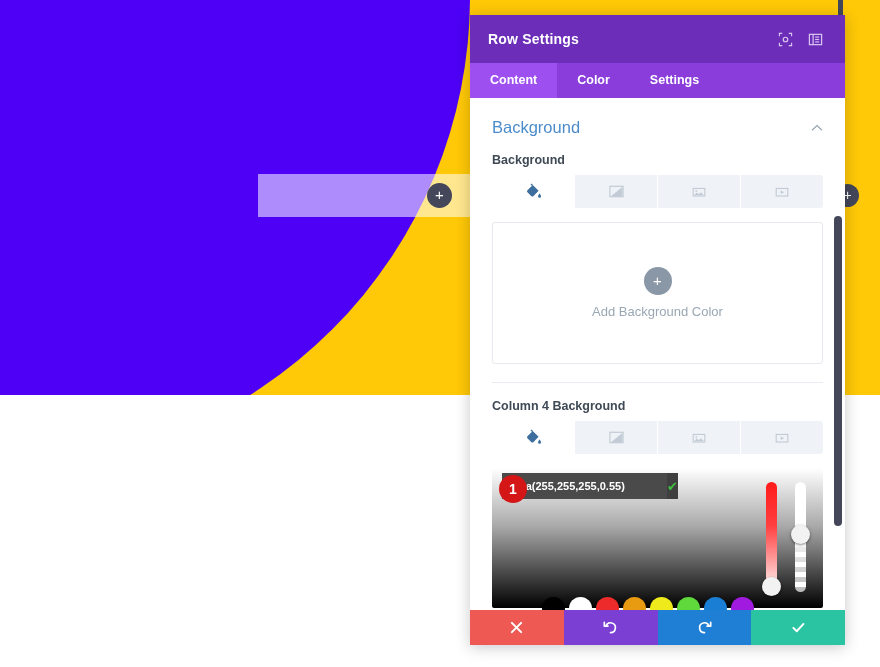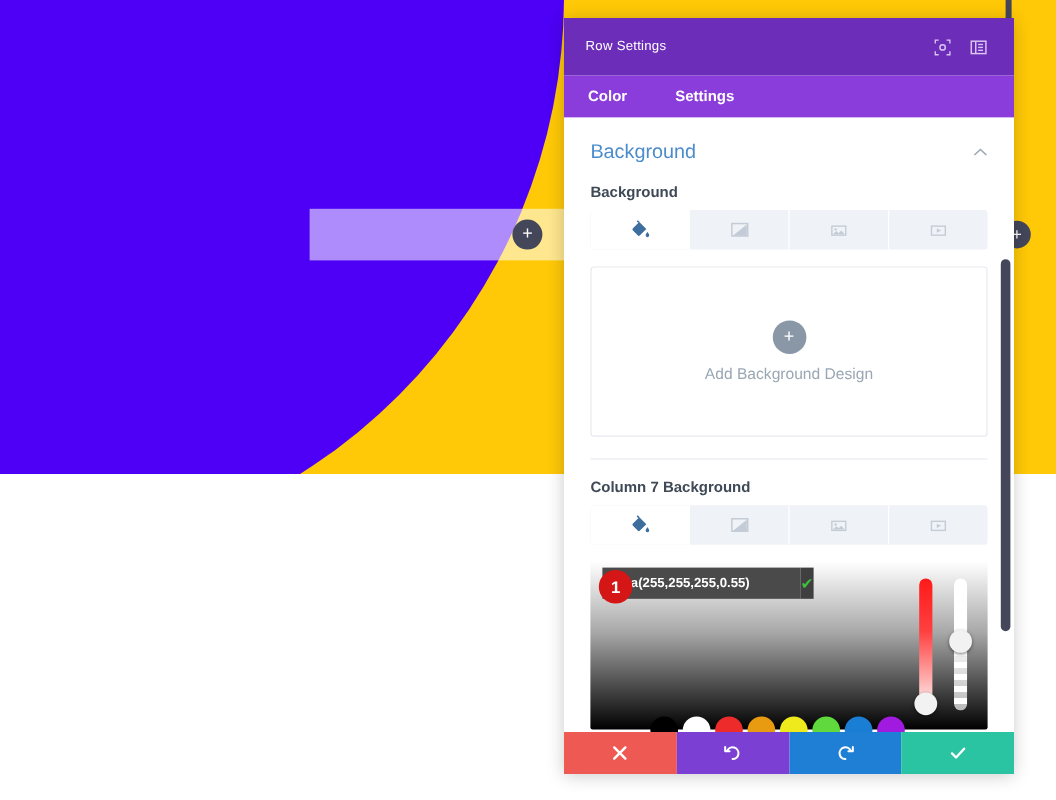--- a/index.html
+++ b/index.html
@@ -106,22 +106,22 @@
   #modal-header {
     height: 48px;
     background: #6c2eb9;
     display: flex;
     align-items: center;
     padding: 0 18px;
     flex: 0 0 auto;
   }
   #modal-title {
     color: #ffffff;
-    font-size: 11px;
-    font-weight: normal;
+    font-size: 14px;
+    font-weight: bold;
     letter-spacing: .2px;
     flex: 1;
   }
   .hdr-icon {
     width: 24px;
     height: 24px;
     display: flex;
     align-items: center;
     justify-content: center;
     cursor: pointer;
@@ -405,20 +405,21 @@
           <rect x="1.5" y="2.5" width="13" height="11" fill="none" stroke="#e6d6f7" stroke-width="1.3"></rect>
           <rect x="4.8" y="2.5" width="1.3" height="11" fill="#e6d6f7"></rect>
           <rect x="7.6" y="4.8" width="4.3" height="1.2" fill="#e6d6f7"></rect>
           <rect x="7.6" y="7.4" width="4.3" height="1.2" fill="#e6d6f7"></rect>
           <rect x="7.6" y="10" width="4.3" height="1.2" fill="#e6d6f7"></rect>
         </svg>
       </div>
     </div>
 
     <div id="modal-tabs">
+      <div class="tab active">Content</div>
       <div class="tab">Color</div>
       <div class="tab">Settings</div>
     </div>
 
     <div id="modal-body">
       <div id="modal-scrollbar"></div>
 
       <div id="modal-scroll">
 
         <div id="section-bg-header">
@@ -455,26 +456,26 @@
           <div class="bgtype-tab">
             <svg width="16" height="16" viewBox="0 0 18 18">
               <rect x="2.5" y="5" width="13" height="8.5" fill="none" stroke="#c3ccd6" stroke-width="1.3"></rect>
               <path d="M7.5 7.2l4 2-4 2z" fill="#c3ccd6"></path>
             </svg>
           </div>
         </div>
 
         <div id="add-bg-color-box">
           <div id="add-bg-plus">+</div>
-          <div id="add-bg-label">Add Background Design</div>
+          <div id="add-bg-label">Add Background Color</div>
         </div>
 
         <div class="divider"></div>
 
-        <div class="field-label">Column 7 Background</div>
+        <div class="field-label">Column 4 Background</div>
         <div class="bgtype-strip">
           <div class="bgtype-tab active">
             <svg width="17" height="17" viewBox="0 0 18 18">
               <path d="M8.2 2.1l6.2 6.2-5.6 5.6a1.4 1.4 0 01-2 0L2.6 9.7a1.4 1.4 0 010-2z" fill="#3d6e9e"></path>
               <path d="M6.4 1l1.6 1.6" stroke="#3d6e9e" stroke-width="1.4" fill="none"></path>
               <path d="M15.4 11c0 0 1.6 2 1.6 2.9a1.6 1.6 0 11-3.2 0c0-.9 1.6-2.9 1.6-2.9z" fill="#3d6e9e"></path>
             </svg>
           </div>
           <div class="bgtype-tab">
             <svg width="17" height="17" viewBox="0 0 18 18">

